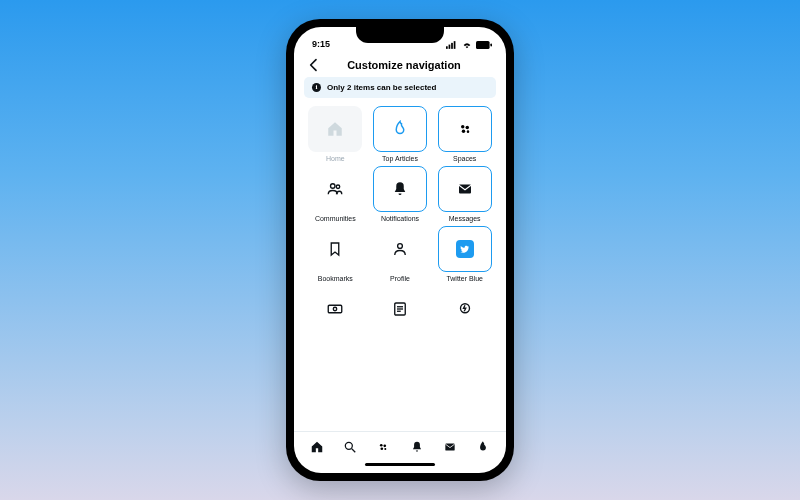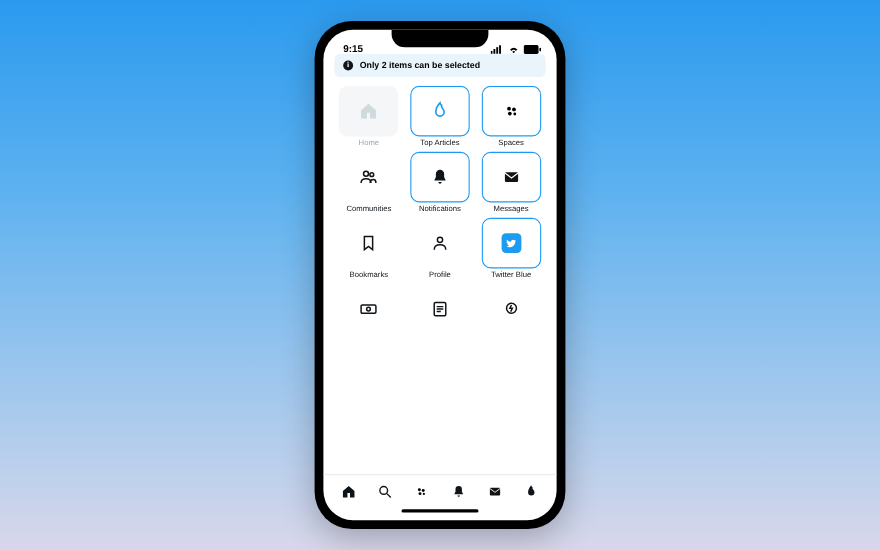--- a/index.html
+++ b/index.html
@@ -102,20 +102,26 @@
         <svg width="12" height="8" viewBox="0 0 16 12">
             <path d="M8 11 L6 9 Q8 7 10 9 Z M3 6 Q8 1 13 6 L11 8 Q8 5 5 8 Z" fill="#000"></path>
           </svg>
         <svg width="16" height="8" viewBox="0 0 20 10">
             <rect x="0" y="0" width="17" height="10" rx="2" fill="#000"></rect>
             <rect x="18" y="3" width="2" height="4" rx="1" fill="#000"></rect>
           </svg>
       </span>
     </div>
 
+    <div class="hdr">
+      <svg class="back" viewBox="0 0 24 24">
+          <path d="M15 4 L7 12 L15 20" stroke="#0f1419" stroke-width="2.5" fill="none" stroke-linecap="round" stroke-linejoin="round"></path>
+        </svg>
+      <div class="title">Customize navigation</div>
+    </div>
 
 
     <div class="banner">
       <span class="info">i</span>
       <span>Only 2 items can be selected</span>
     </div>
 
     <div class="grid">
 
       <div class="item disabled">

